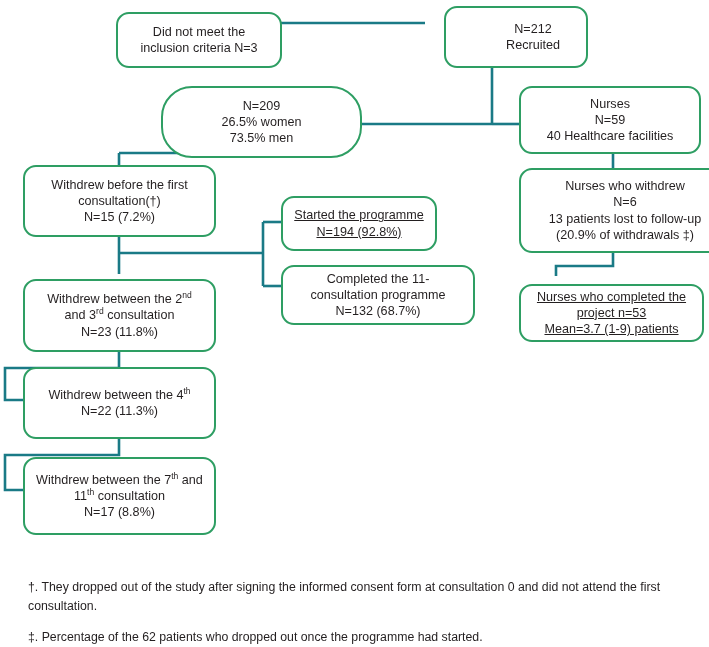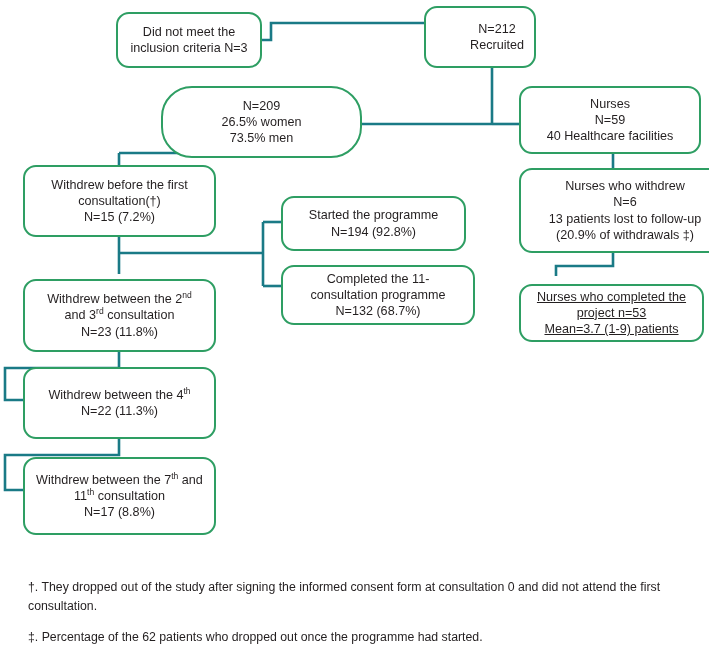--- a/index.html
+++ b/index.html
@@ -94,28 +94,28 @@
       <path d="M 119 352 L 119 368 L 5 368 L 5 400 L 24 400"></path>
 
       <path d="M 119 439 L 119 455 L 5 455 L 5 490 L 24 490"></path>
 
       <path d="M 613 153 L 613 168"></path>
 
       <path d="M 613 253 L 613 266 L 556 266 L 556 276"></path>
     </g>
   </svg>
 
-  <div class="node" style="left:116px; top:12px; width:146px; height:56px;">
+  <div class="node" style="left:116px; top:12px; width:166px; height:56px;">
     <div class="lines-wrap">
       <span class="ln">Did not meet the</span>
       <span class="ln">inclusion criteria N=3</span>
     </div>
   </div>
 
-  <div class="node" style="left:424px; top:6px; width:112px; height:62px;padding-left:40px;">
+  <div class="node" style="left:444px; top:6px; width:144px; height:62px;padding-left:40px;">
     <div class="lines-wrap">
       <span class="ln">N=212</span>
       <span class="ln">Recruited</span>
     </div>
   </div>
 
   <div class="node" style="left:161px; top:86px; width:201px; height:72px;border-radius:31px;">
     <div class="lines-wrap">
       <span class="ln">N=209</span>
       <span class="ln">26.5% women</span>
@@ -141,21 +141,21 @@
 
   <div class="node" style="left:519px; top:168px; width:212px; height:85px;">
     <div class="lines-wrap">
       <span class="ln">Nurses who withdrew</span>
       <span class="ln">N=6</span>
       <span class="ln">13 patients lost to follow-up</span>
       <span class="ln">(20.9% of withdrawals ‡)</span>
     </div>
   </div>
 
-  <div class="node" style="left:281px; top:196px; width:185px; height:55px;">
+  <div class="node" style="left:281px; top:196px; width:156px; height:55px;text-decoration:underline;">
     <div class="lines-wrap">
       <span class="ln">Started the programme</span>
       <span class="ln">N=194 (92.8%)</span>
     </div>
   </div>
 
   <div class="node" style="left:281px; top:265px; width:194px; height:60px;">
     <div class="lines-wrap">
       <span class="ln">Completed the 11-</span>
       <span class="ln">consultation programme</span>

